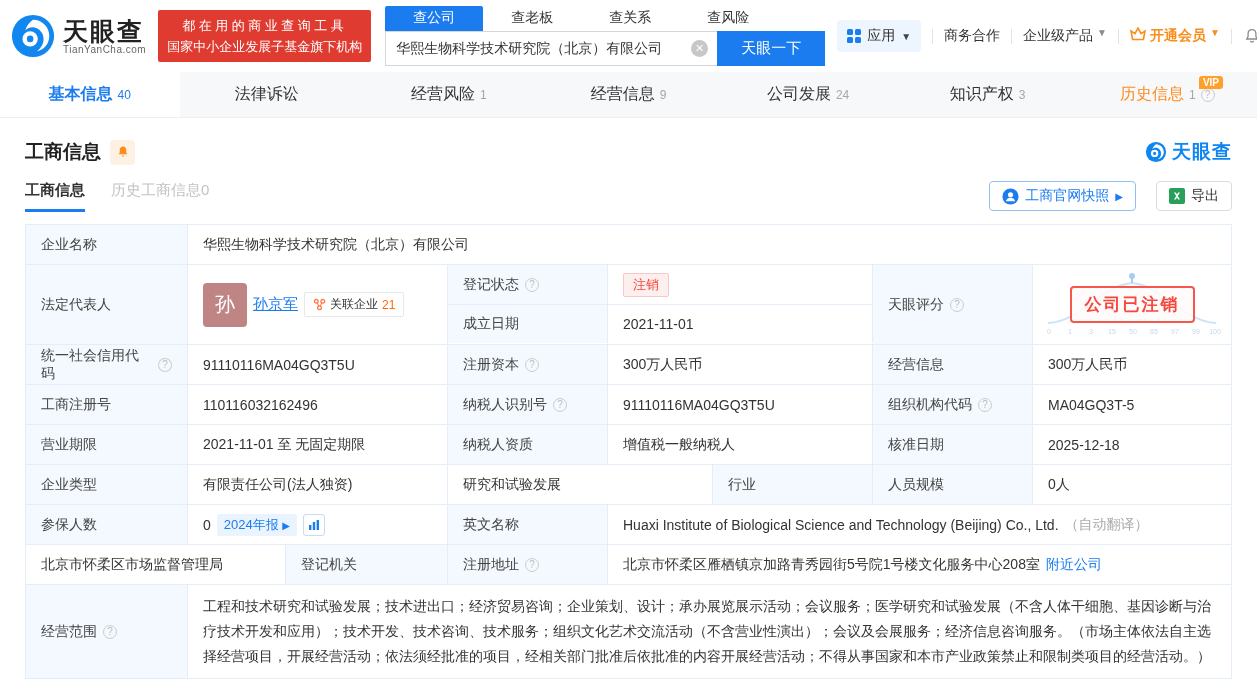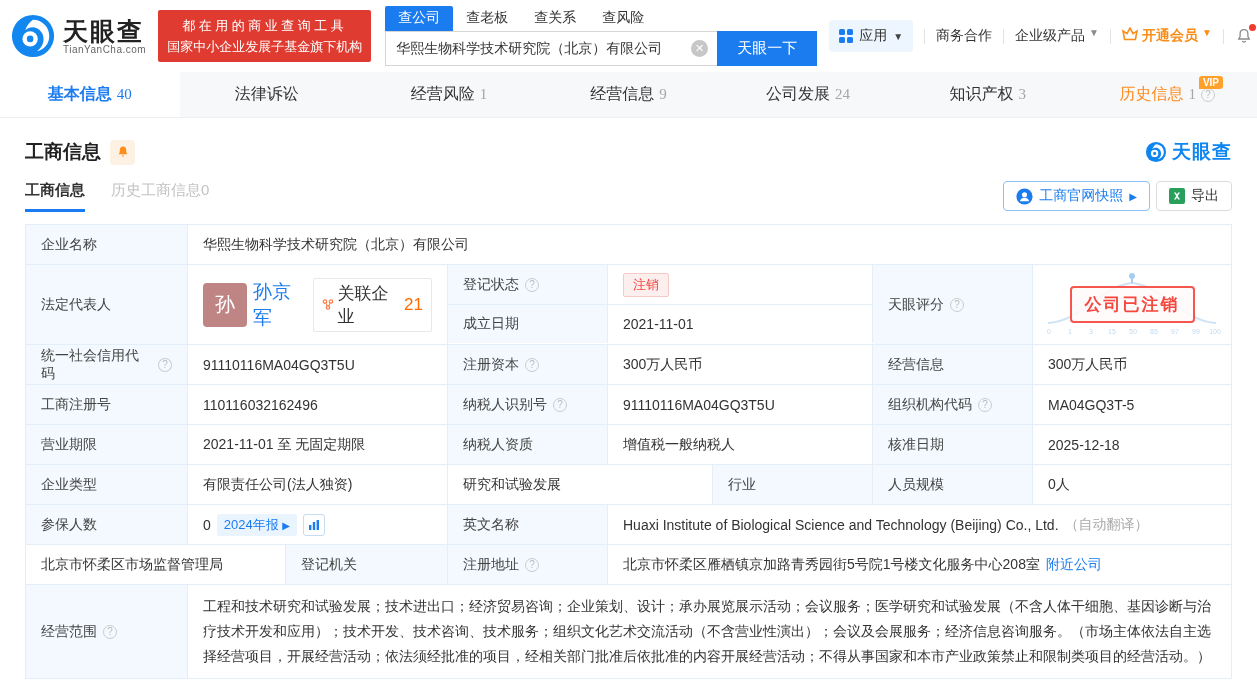--- a/index.html
+++ b/index.html
@@ -11,57 +11,57 @@
   :root {}
   
   .header { height: 72px; display: flex; align-items: center; padding: 0 14px 0 10px; gap: 12px; background:#fff; }
   .logo { display: flex; align-items: center; gap: 7px; }
   .logo-text .cn { font-size: 25px; font-weight: bold; color: #222; letter-spacing: 2px; line-height: 26px;}
   .logo-text .en { font-size: 10px; color: #666; letter-spacing: .5px; }
   .slogan { background: #e03b31; color: #fff; border-radius: 2px; padding: 5px 9px; font-size: 13px; line-height: 21px; text-align: center; white-space: nowrap;}
   .slogan .l1 { letter-spacing: 3.5px; }
   .searchbox { margin-left: 2px; }
   .stabs { display: flex; font-size: 14px; }
-  .stab { padding: 3px 13px 4px; color: #333; cursor: pointer; }
+  .stab { padding: 3px 28px 4px; color: #333; cursor: pointer; }
   .stab.active { background: #1b7cf0; color: #fff; border-radius: 2px 2px 0 0; }
   .srow { display: flex; }
   .inputwrap { position: relative; }
   .search-input { width: 332px; height: 35px; border: 1px solid #d6d6d6; border-right: none; padding: 0 32px 0 10px; font-size: 14px; color: #333; font-family: inherit; outline: none; }
   .clear-btn { position: absolute; right: 9px; top: 9px; width: 17px; height: 17px; border-radius: 50%; background: #c7c7c7; color: #fff; font-size: 11px; line-height: 17px; text-align: center; cursor: pointer; }
-  .search-btn { width: 100px; height: 35px; background: #1b7cf0; color: #fff; border: none; font-size: 15px; font-family: inherit; cursor: pointer; }
+  .search-btn { width: 108px; height: 35px; background: #1b7cf0; color: #fff; border: none; font-size: 15px; font-family: inherit; cursor: pointer; }
   .hnav { margin-left: auto; display: flex; align-items: center; gap: 11px; font-size: 14px; color: #333; white-space: nowrap; }
   .hnav .sep { width: 1px; height: 15px; background: #e3e3e3; }
   .apps { display: flex; align-items: center; gap: 6px; background: #edf5fe; border-radius: 4px; padding: 7px 10px; cursor: pointer; }
   .grid-ic { width: 14px; height: 14px; display: grid; grid-template-columns: 6px 6px; grid-template-rows: 6px 6px; gap: 2px; }
   .grid-ic b { background: #1b7cf0; border-radius: 1.5px; }
   .caret { font-size: 10px; color: #8a8a8a; }
   .navitem { display: flex; align-items: flex-start; gap: 4px; cursor: pointer; }
   .vip-nav { color: #f98e1b; font-weight: bold; }
   .bellwrap { position: relative; cursor: pointer; display:flex; }
   .red-dot { position: absolute; top: -3px; right: -3px; width: 7px; height: 7px; background: #f03b2f; border-radius: 50%; }
   
   .mtabs { height: 46px; display: flex; background: #f7f8fa; border-bottom: 1px solid #efefef; }
   .mtab { flex: 1; display: flex; align-items: center; justify-content: center; gap: 5px; font-size: 16px; color: #333; cursor: pointer; position: relative; }
-  .mtab .cnt { font-size: 15px; color: #a6a6a6; font-family: Liberation Serif, serif; }
+  .mtab .cnt { font-size: 12px; color: #a6a6a6; }
   .mtab.active { background: #fff; color: #1b7cf0; font-weight: bold; }
   .mtab.active .cnt { color: #1b7cf0; font-weight: normal; }
   .mtab.orange { color: #ff8a1e; }
   .vip-badge { position: absolute; top: 4px; right: 34px; background: #ffa02b; color: #fff; font-size: 10px; font-weight: bold; padding: 0 4px; border-radius: 3px 3px 3px 0; line-height: 13px; }
   .qmark { width: 14px; height: 14px; border: 1px solid #ccc; border-radius: 50%; color: #bbb; font-size: 10px; line-height: 12px; text-align: center; display: inline-block; }
   
   .section { padding: 0 25px; }
   .title-row { margin-top: 21px; display: flex; align-items: center; }
   .sec-title { font-size: 19px; font-weight: bold; color: #222; }
   .bell-box { width: 25px; height: 25px; background: #fdf1e3; border-radius: 4px; margin-left: 9px; display: flex; align-items: center; justify-content: center; cursor: pointer;}
   .watermark { margin-left: auto; display: flex; align-items: center; gap: 5px; color: #0e86f1; font-size: 19px; font-weight: bold; letter-spacing: 1px;}
   .subtab-row { margin-top: 16px; display: flex; align-items: center; }
   .wtab { font-size: 15px; color: #333; padding-bottom: 9px; border-bottom: 3px solid transparent; cursor: pointer; }
   .wtab.active { border-bottom-color: #1b7cf0; font-weight: bold;}
   .wtab.dim { color: #c3c3c3; margin-left: 26px; font-weight: normal;}
-  .actions { margin-left: auto; display: flex; gap: 6px; align-self: flex-start; border-radius: 8px; }
+  .actions { margin-left: auto; display: flex; gap: 20px; align-self: flex-start; border-radius: 8px; }
   .btn { height: 30px; display: flex; align-items: center; gap: 6px; border-radius: 4px; background: #fff; font-size: 14px; padding: 0 12px; cursor: pointer; }
   .btn.snapshot { border: 1px solid #8fc0f5; color: #1b7cf0; }
   .btn.export { border: 1px solid #dcdcdc; color: #333; }
   .tri { font-size: 10px; }
   
   .table { margin-top: 12px; border: 1px solid #e3eef8; }
   .tr { display: flex; border-top: 1px solid #e3eef8; }
   .tr:first-child { border-top: none; }
   .td { border-right: 1px solid #e3eef8; display: flex; align-items: center; gap: 6px; min-height: 39px; padding: 0 15px; font-size: 14px; }
   .td:last-child { border-right: none; }
@@ -72,22 +72,22 @@
   .c4 { width: 265px; flex-shrink: 0;}
   .c5 { width: 160px; flex-shrink: 0;}
   .c6 { flex: 1; text-align: center; }
   .span-rest { flex: 1; }
   .tall { min-height: 79px; }
   .midwrap { width: 425px; flex-shrink: 0; display: flex; flex-direction: column; }
   .sub { display: flex; height: 39px; }
   .sub + .sub { border-top: 1px solid #e3eef8; }
   .sub .td { height: 100%; min-height: 0; }
   .avatar { width: 44px; height: 44px; border-radius: 4px; background: #bf8484; color: #fff; font-size: 20px; display: flex; align-items: center; justify-content: center; cursor: pointer; flex-shrink:0;}
-  .plink { color: #1b7cf0; font-size: 19px; cursor: pointer; }
-  .rel-tag { display: flex; align-items: center; gap: 4px; border: 1px solid #e8e8e8; border-radius: 2px; padding: 3px 8px; font-size: 17px; cursor: pointer; background:#fff;}
+  .plink { color: #1b7cf0; font-size: 15px; cursor: pointer; text-decoration: underline; }
+  .rel-tag { display: flex; align-items: center; gap: 4px; border: 1px solid #e8e8e8; border-radius: 2px; padding: 3px 8px; font-size: 12px; cursor: pointer; background:#fff;}
   .rel-tag .num { color: #ff6a00; }
   .status-tag { background: #fdefee; border: 1px solid #f7c9c5; color: #f5483f; font-size: 13px; padding: 2px 9px; border-radius: 2px; }
   .stamp-cell { position: relative; justify-content: center; }
   .gauge { position: absolute; left: 50%; top: 50%; transform: translate(-50%,-50%); }
   .stamp { position: relative; border: 2px solid #f5564e; color: #f5483f; background: rgba(255,250,250,.85); font-size: 17px; font-weight: bold; letter-spacing: 2px; padding: 5px 13px; border-radius: 4px; white-space: nowrap;}
   .report-tag { background: #eaf4fe; color: #1b7cf0; font-size: 13px; padding: 2px 7px; border-radius: 2px; cursor: pointer; white-space: nowrap;}
   .chart-btn { width: 22px; height: 22px; border: 1px solid #c5dcf2; border-radius: 3px; display: flex; align-items: center; justify-content: center; cursor: pointer; background:#fff;}
   .gray-note { color: #aaa; }
   .blue-link { color: #1b7cf0; cursor: pointer; white-space: nowrap;}
   .multiline { display: block; padding: 9px 15px; line-height: 25px; }

